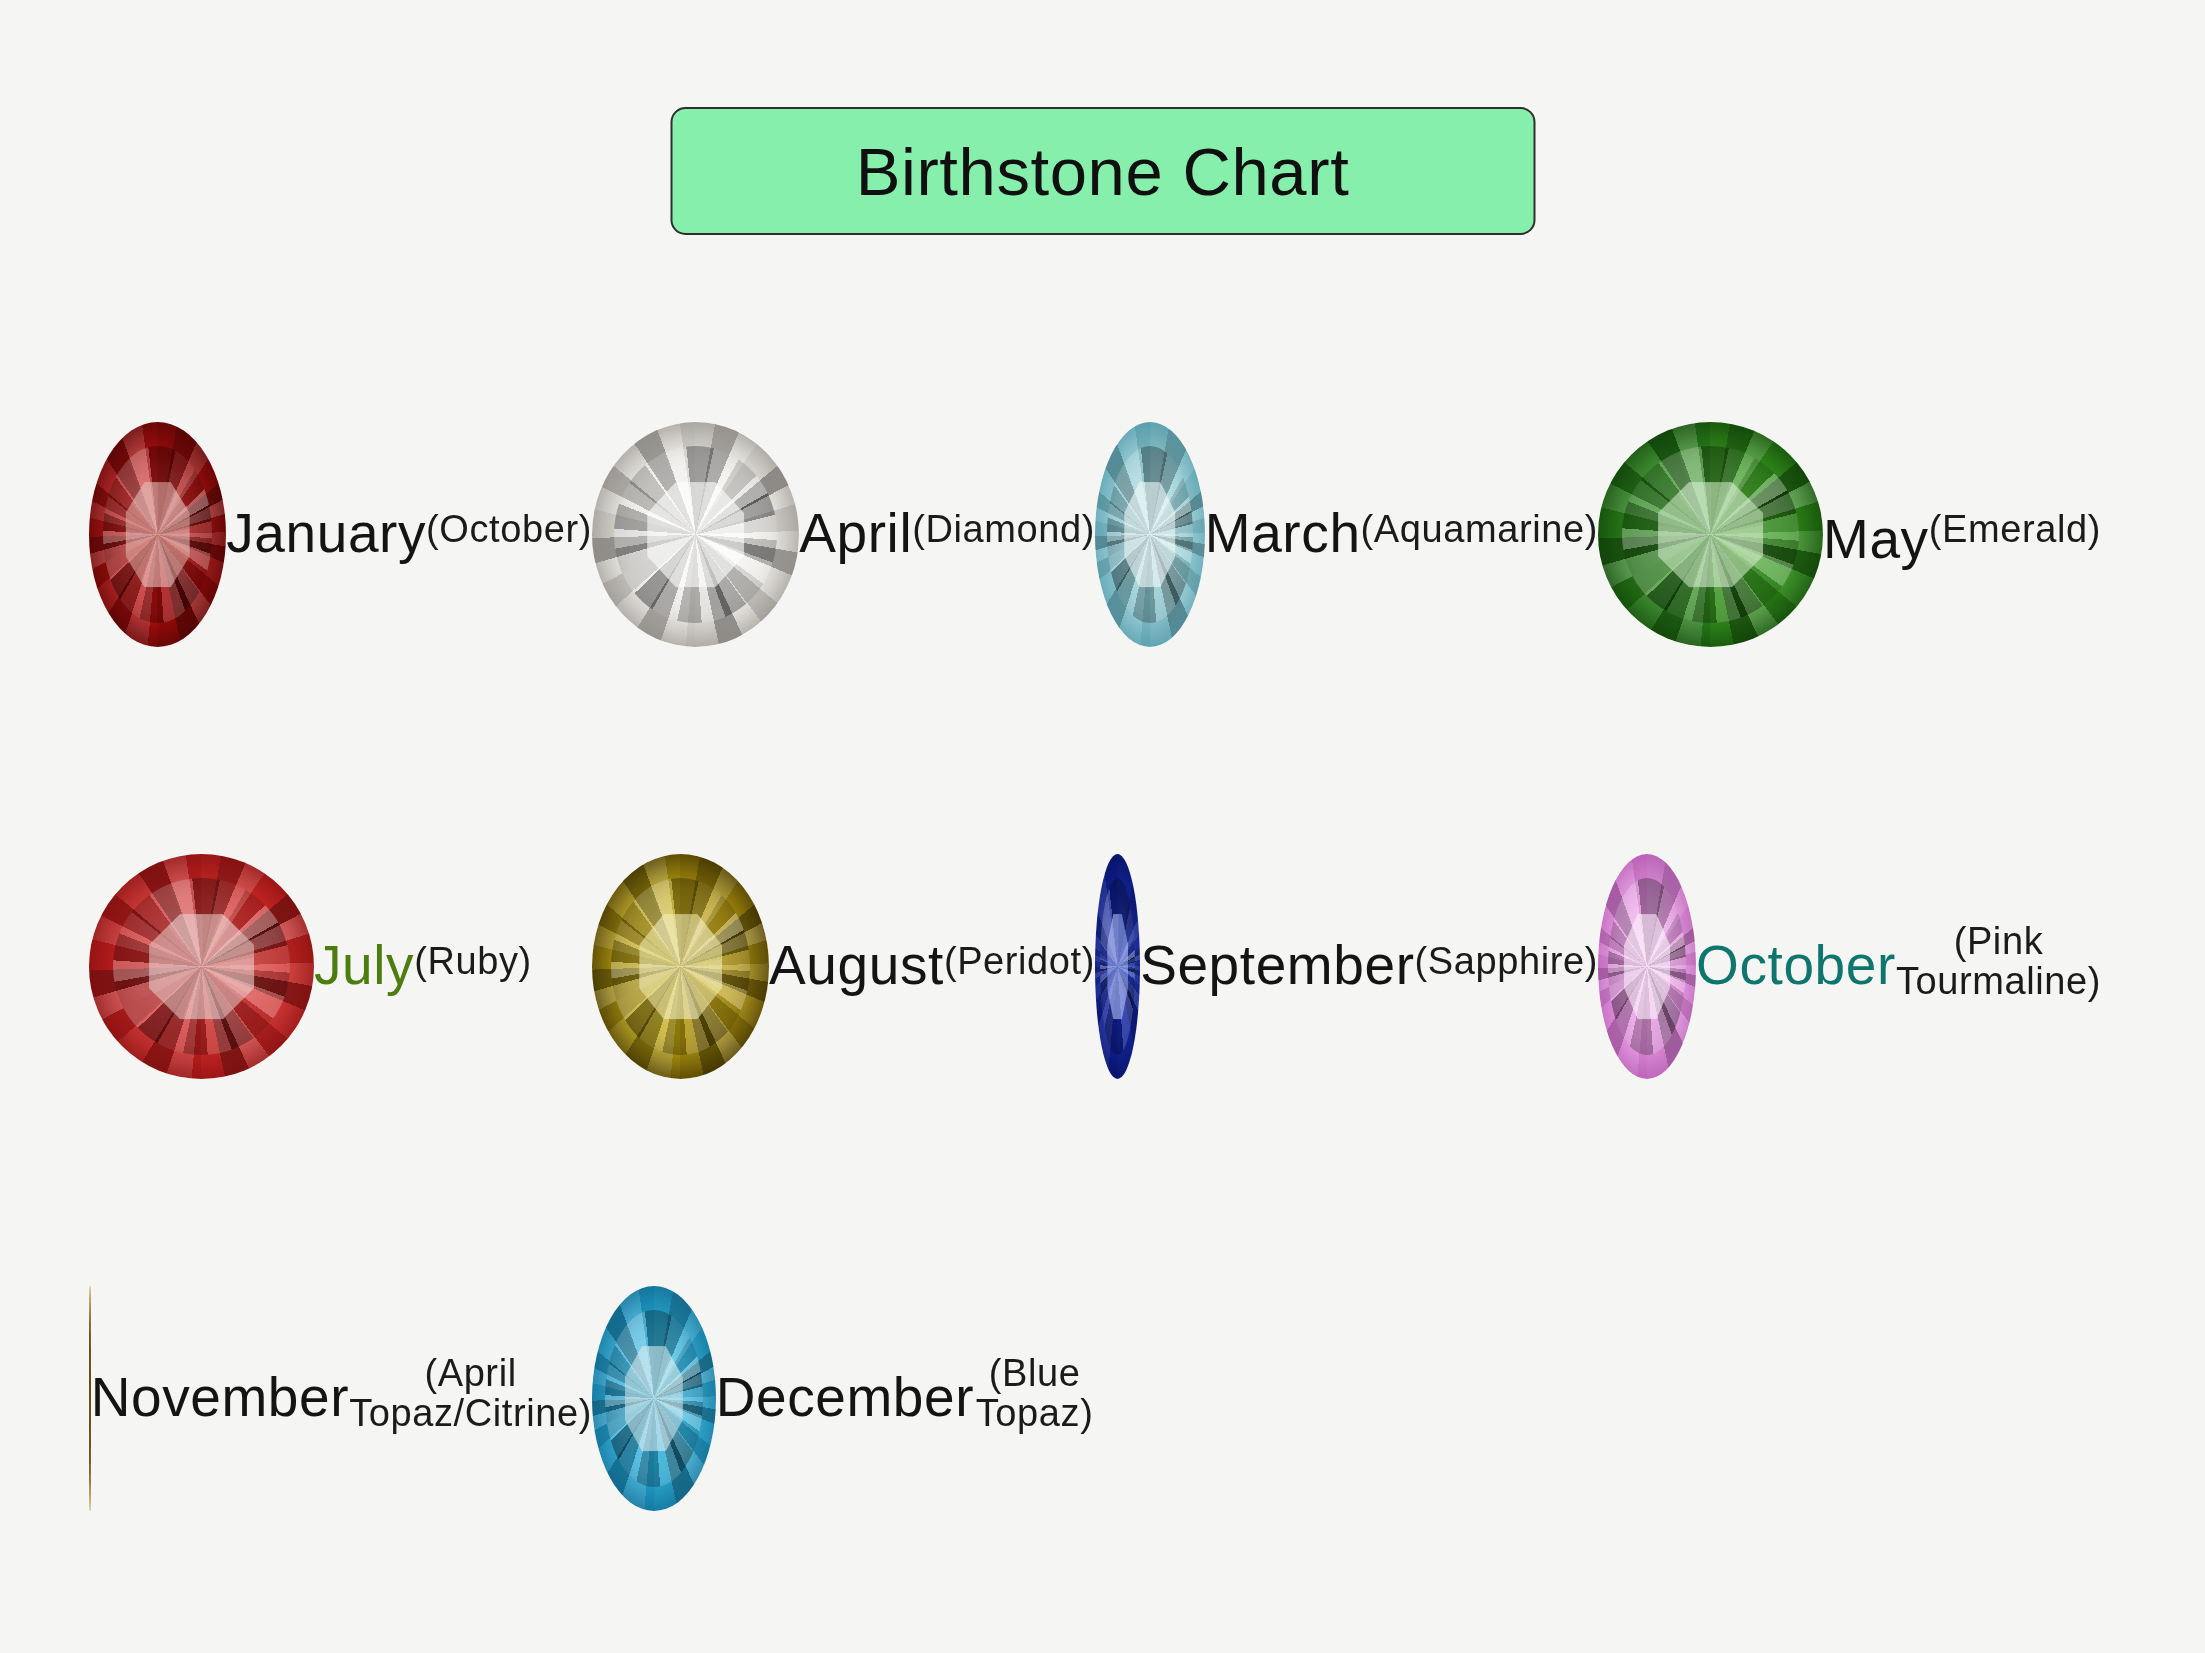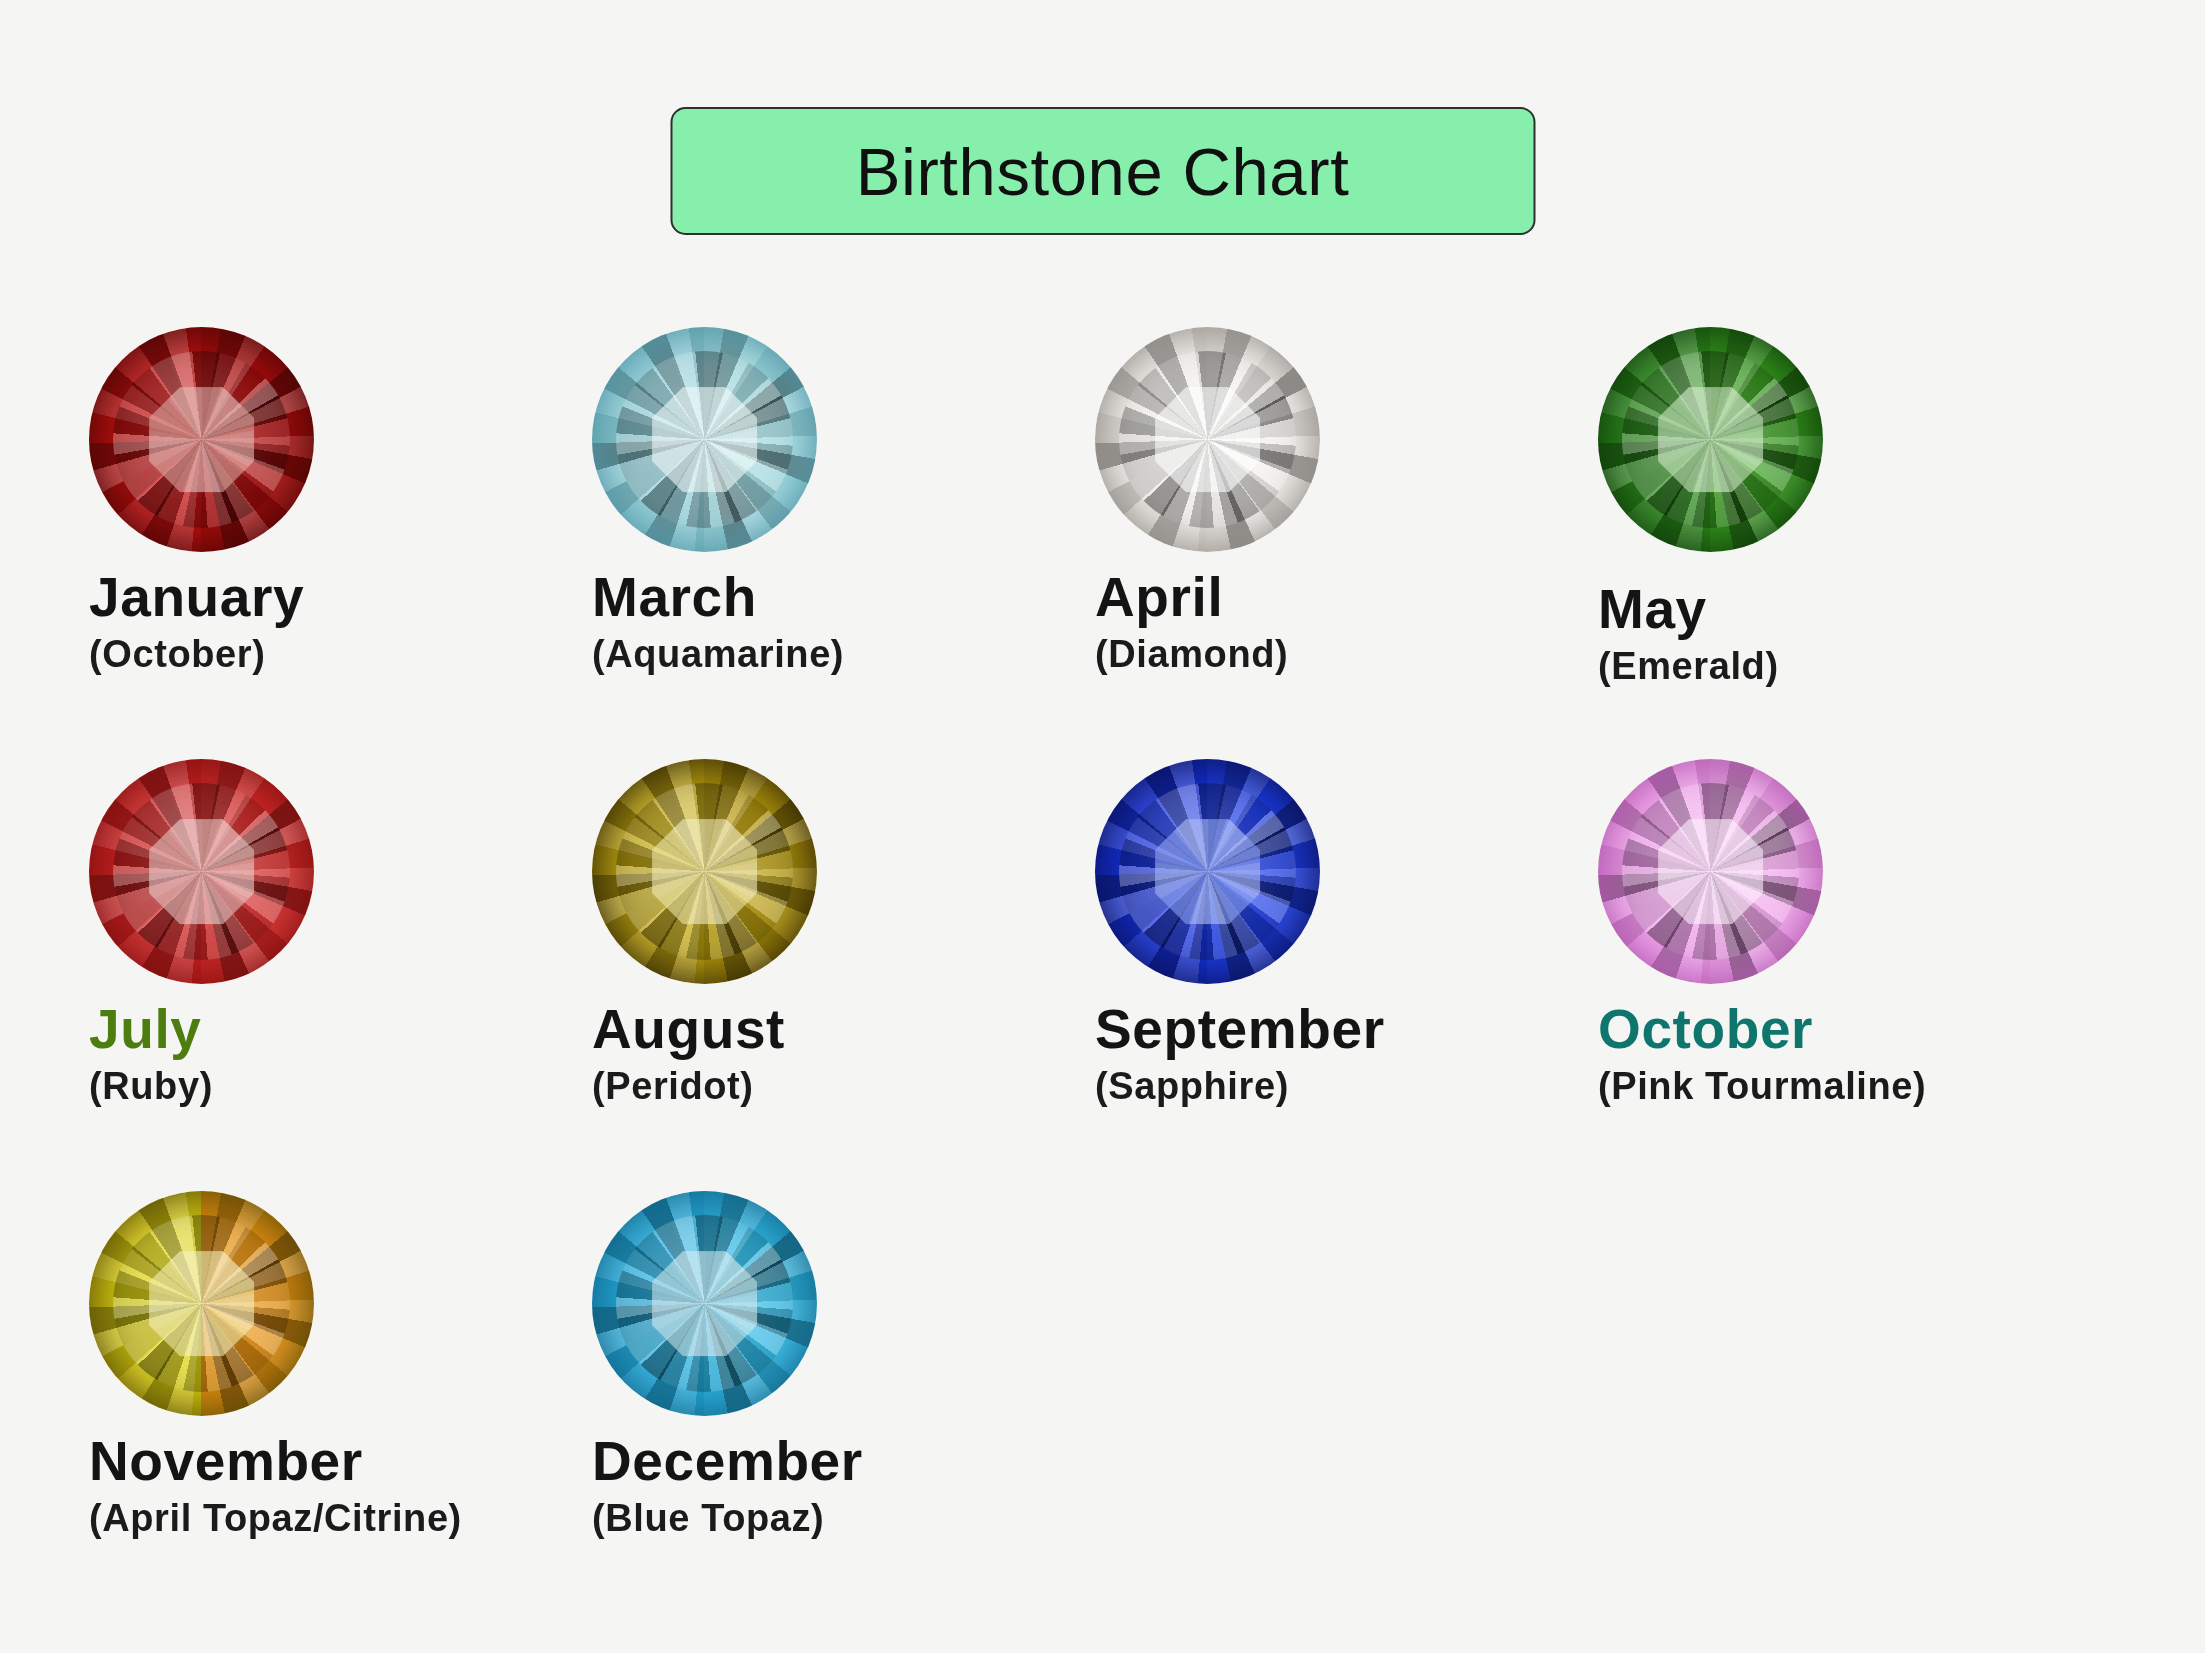--- a/index.html
+++ b/index.html
@@ -20,21 +20,21 @@
   }
   .title-text{
     font-size:67px;font-weight:500;color:#101010;letter-spacing:0.6px;
   }
 
   
   .gem-grid{
     position:absolute;left:89px;top:310px;width:2012px;
     display:grid;grid-template-columns:repeat(4,503px);grid-auto-rows:432px;
   }
-  .cell{display:flex;flex-direction:column;align-items:flex-start;font-weight:bold;}
+  .cell{display:flex;flex-direction:row;align-items:center;}
 
   .gem{
     width:225px;height:225px;border-radius:50%;
     position:relative;overflow:hidden;margin-top:17px;
     background:
       radial-gradient(circle at 50% 45%, rgba(255,255,255,.10) 0 18%, rgba(0,0,0,0) 48%),
       conic-gradient(from 10deg,
         rgba(0,0,0,.32) 0 13deg, rgba(255,255,255,.22) 13deg 24deg,
         rgba(0,0,0,.05) 24deg 40deg, rgba(0,0,0,.42) 40deg 52deg,
         rgba(255,255,255,.30) 52deg 63deg, rgba(0,0,0,.12) 63deg 78deg,
@@ -102,29 +102,29 @@
 
   <div class="gem-grid">
   <div class="cell">
     <div class="gem" style="--gL: #c01010; --gR: #ad0d0d; --dark: #4a0505; --light: #d89a92;"></div>
     <div class="month-label" style="color: rgb(20, 20, 20);">January</div>
     <div class="stone-label">(October)</div>
   </div>
 
 
   <div class="cell">
+    <div class="gem" style="--gL: #eceae6; --gR: #f1efec; --dark: #8f8a82; --light: #ffffff;"></div>
+    <div class="month-label" style="color: rgb(20, 20, 20);">April</div>
+    <div class="stone-label">(Diamond)</div>
+  </div>
+
+  <div class="cell">
     <div class="gem" style="--gL: #8fcdd6; --gR: #9fd8de; --dark: #4a93a4; --light: #e9f7f7;"></div>
     <div class="month-label" style="color: rgb(20, 20, 20);">March</div>
     <div class="stone-label">(Aquamarine)</div>
-  </div>
-
-  <div class="cell">
-    <div class="gem" style="--gL: #eceae6; --gR: #f1efec; --dark: #8f8a82; --light: #ffffff;"></div>
-    <div class="month-label" style="color: rgb(20, 20, 20);">April</div>
-    <div class="stone-label">(Diamond)</div>
   </div>
 
   <div class="cell">
     <div class="gem" style="--gL: #2e8a1e; --gR: #37991f; --dark: #0b3a06; --light: #bfe3b4;"></div>
     <div class="month-label" style="color: rgb(20, 20, 20); margin-top: 28px;">May</div>
     <div class="stone-label">(Emerald)</div>
   </div>
 
 
   <div class="cell">

